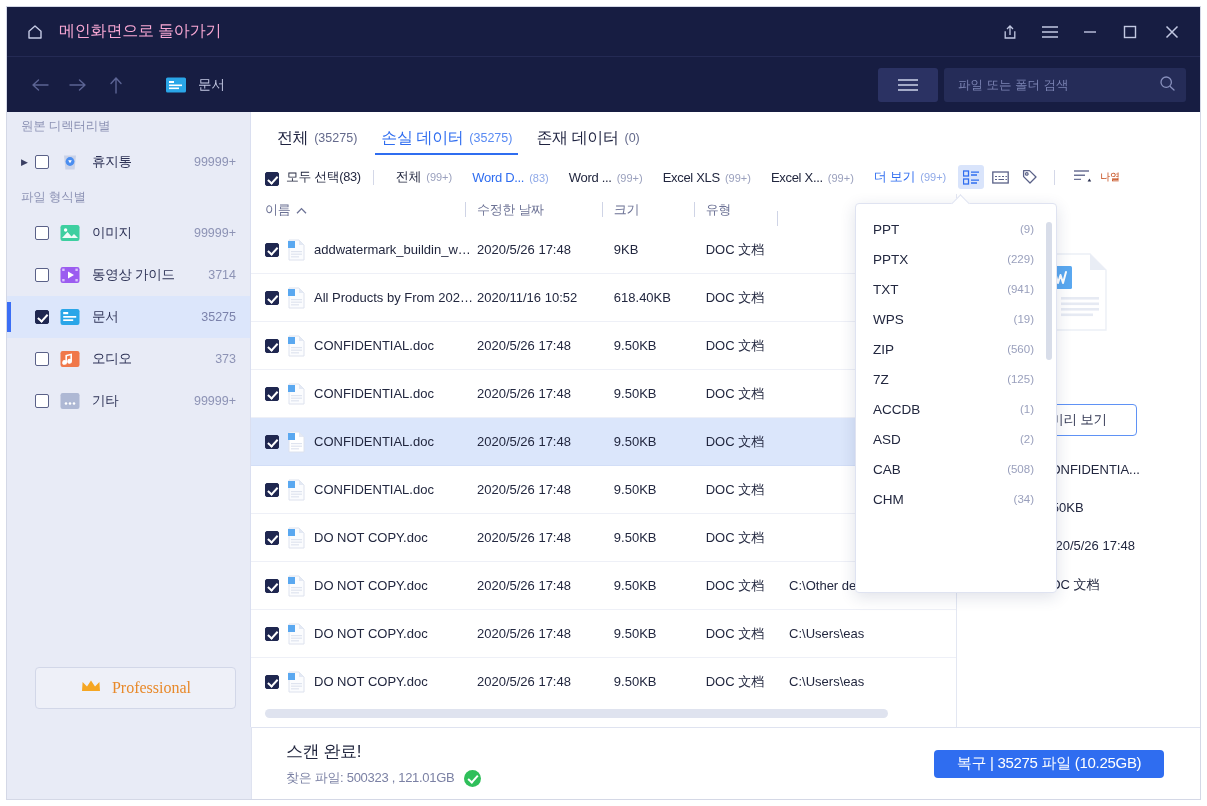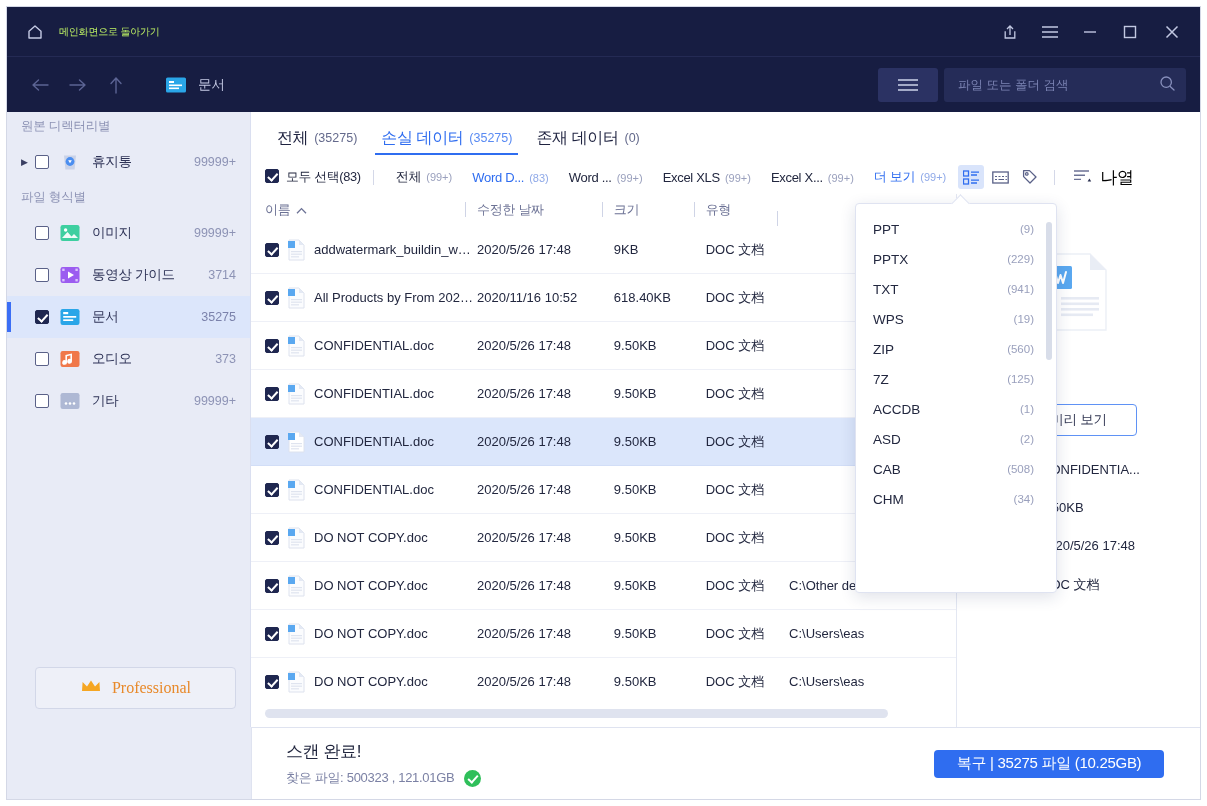--- a/index.html
+++ b/index.html
@@ -18,21 +18,21 @@
     display: flex; flex-direction: column;
   }
 
   
   .titlebar {
     height: 49px; background: #171d42; flex: none;
     display: flex; align-items: center; position: relative;
   }
   .home-icon { margin-left: 18px; width: 20px; height: 20px; display:flex; align-items:center; justify-content:center; }
   .home-title {
-    margin-left: 14px; color: #bef264; font-size: 10px; letter-spacing: -.2px;
+    margin-left: 14px; color: #f9a8d4; font-size: 16px; letter-spacing: -.2px;
   }
   .win-btns { position: absolute; right: 6px; top: 0; height: 49px; display: flex; align-items: center; }
   .win-btn {
     width: 40px; height: 38px; display: flex; align-items: center; justify-content: center;
     color: #c2c8e2;
   }
   .win-btn.close { width: 44px; }
 
   
   .navbar {
@@ -119,35 +119,35 @@
   .tab.active .tab-label { color: #2f6df0; }
   .tab.active .tab-count { color: #5a8bf3; }
   .tab.active::after {
     content: ""; position: absolute; left: 6px; right: 6px; bottom: 5px; height: 2px; background: #2f6df0;
   }
 
   .filterbar {
     height: 34px; flex: none; display: flex; align-items: center;
     padding: 0 14px 0 14px; gap: 0px; background: #fff; position: relative;
   }
-  .select-all { display: flex; align-items: flex-start; gap: 7px; }
+  .select-all { display: flex; align-items: flex-end; gap: 7px; }
   .select-all .lbl { font-size: 12.8px; color: #22273f; letter-spacing: -.3px; }
   .vdiv { width: 1px; height: 15px; background: #d4d8e8; margin: 0 12px; }
   .chip { display: flex; align-items: baseline; gap: 5px; padding: 0 10px; }
   .chip .n { font-size: 13px; color: #22273f; letter-spacing: -.3px; }
   .chip .c { font-size: 11px; color: #9aa0bd; }
   .chip.link .n { color: #2f6df0; }
   .chip.link .c { color: #8fa9e8; }
   .chip.more .n { color: #2f6df0; }
   .chip.more .c { color: #8fa9e8; }
   .view-icons { display: flex; align-items: center; gap: 3px; margin-left: 2px; }
   .vicon { width: 26px; height: 24px; display: flex; align-items: center; justify-content: center; border-radius: 3px; }
   .vicon.sel { background: #d9e4fb; }
   .sortbar { display: flex; align-items: center; gap: 8px; margin-left: 6px; }
-  .sort-label { font-size: 17px; color: #000000; letter-spacing: -.3px; }
+  .sort-label { font-size: 10px; color: #c2410c; letter-spacing: -.3px; }
 
   
   .table-area { flex: 1; display: flex; min-height: 0; }
   .table-wrap { flex: 1; min-width: 0; display: flex; flex-direction: column; background: #fff; position: relative; }
 
   .thead { height: 32px; flex: none; display: flex; align-items: center; padding-left: 14px; }
   .th { font-size: 13px; color: #6c7295; display: flex; align-items: center; gap: 6px; position: relative; letter-spacing: -.3px; }
   .th + .th::before {
     content: ""; position: absolute; left: -12px; top: 1px; height: 15px; width: 1px; background: #cfd4e6;
   }

